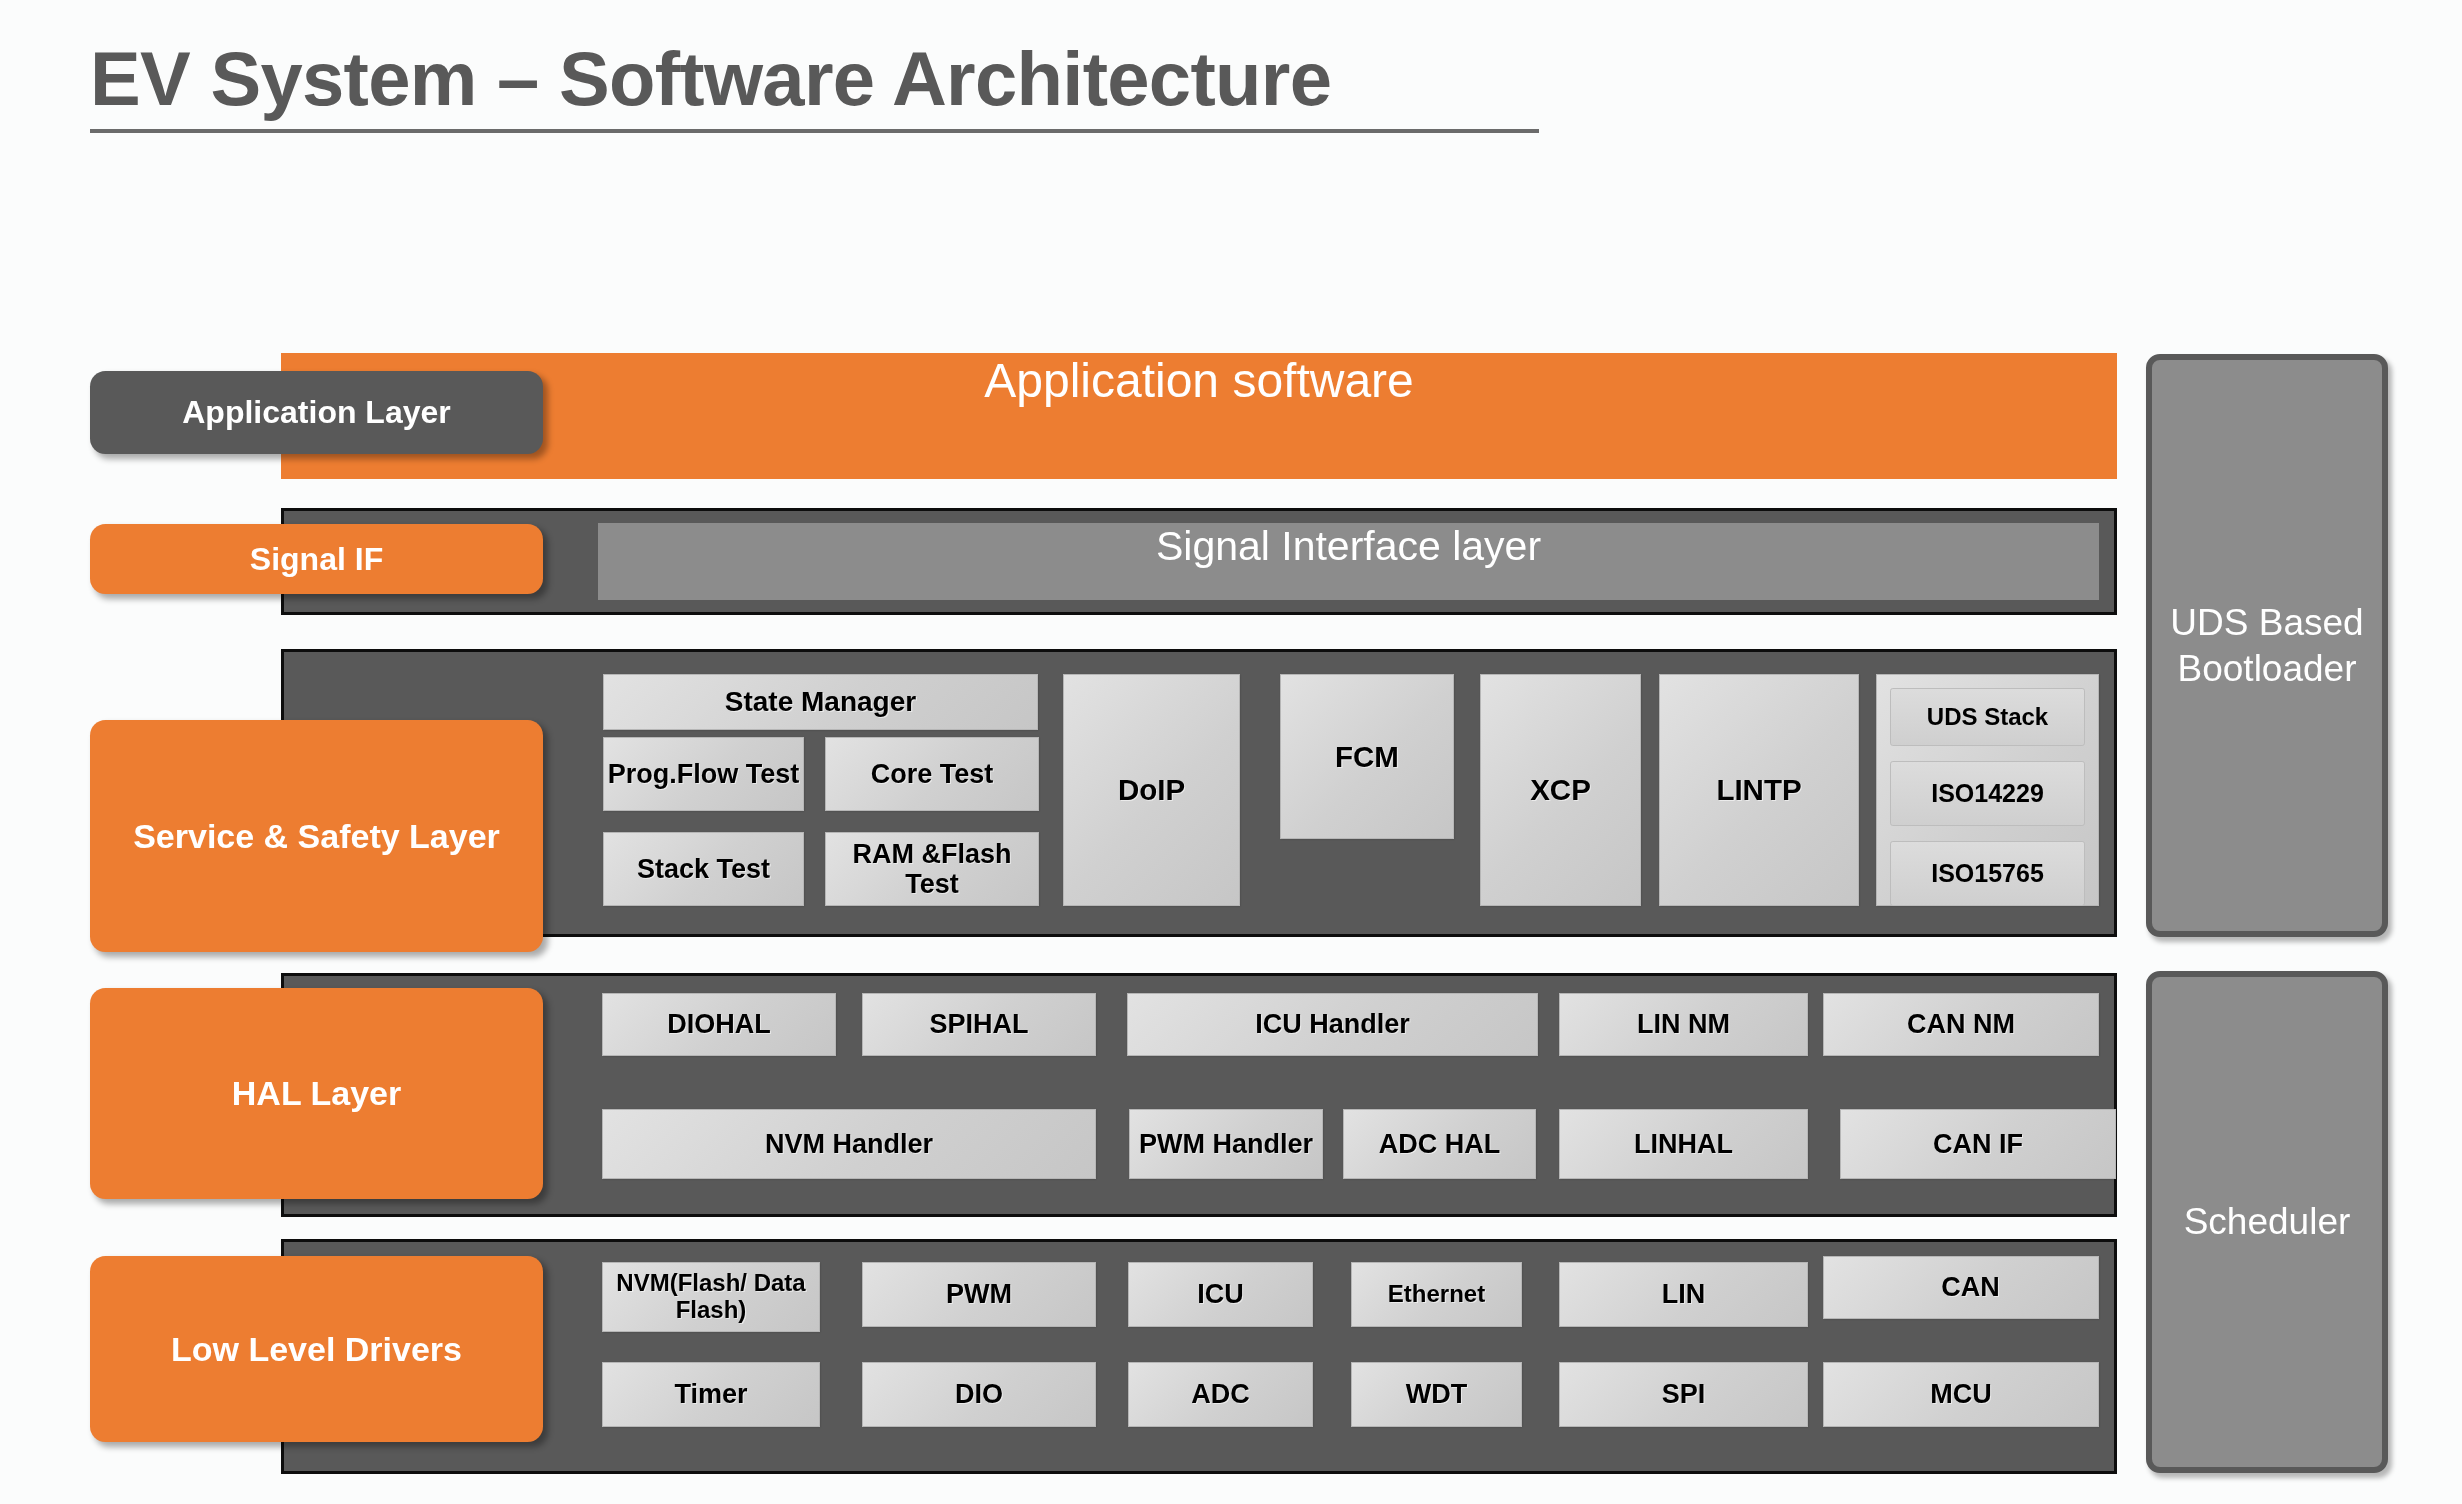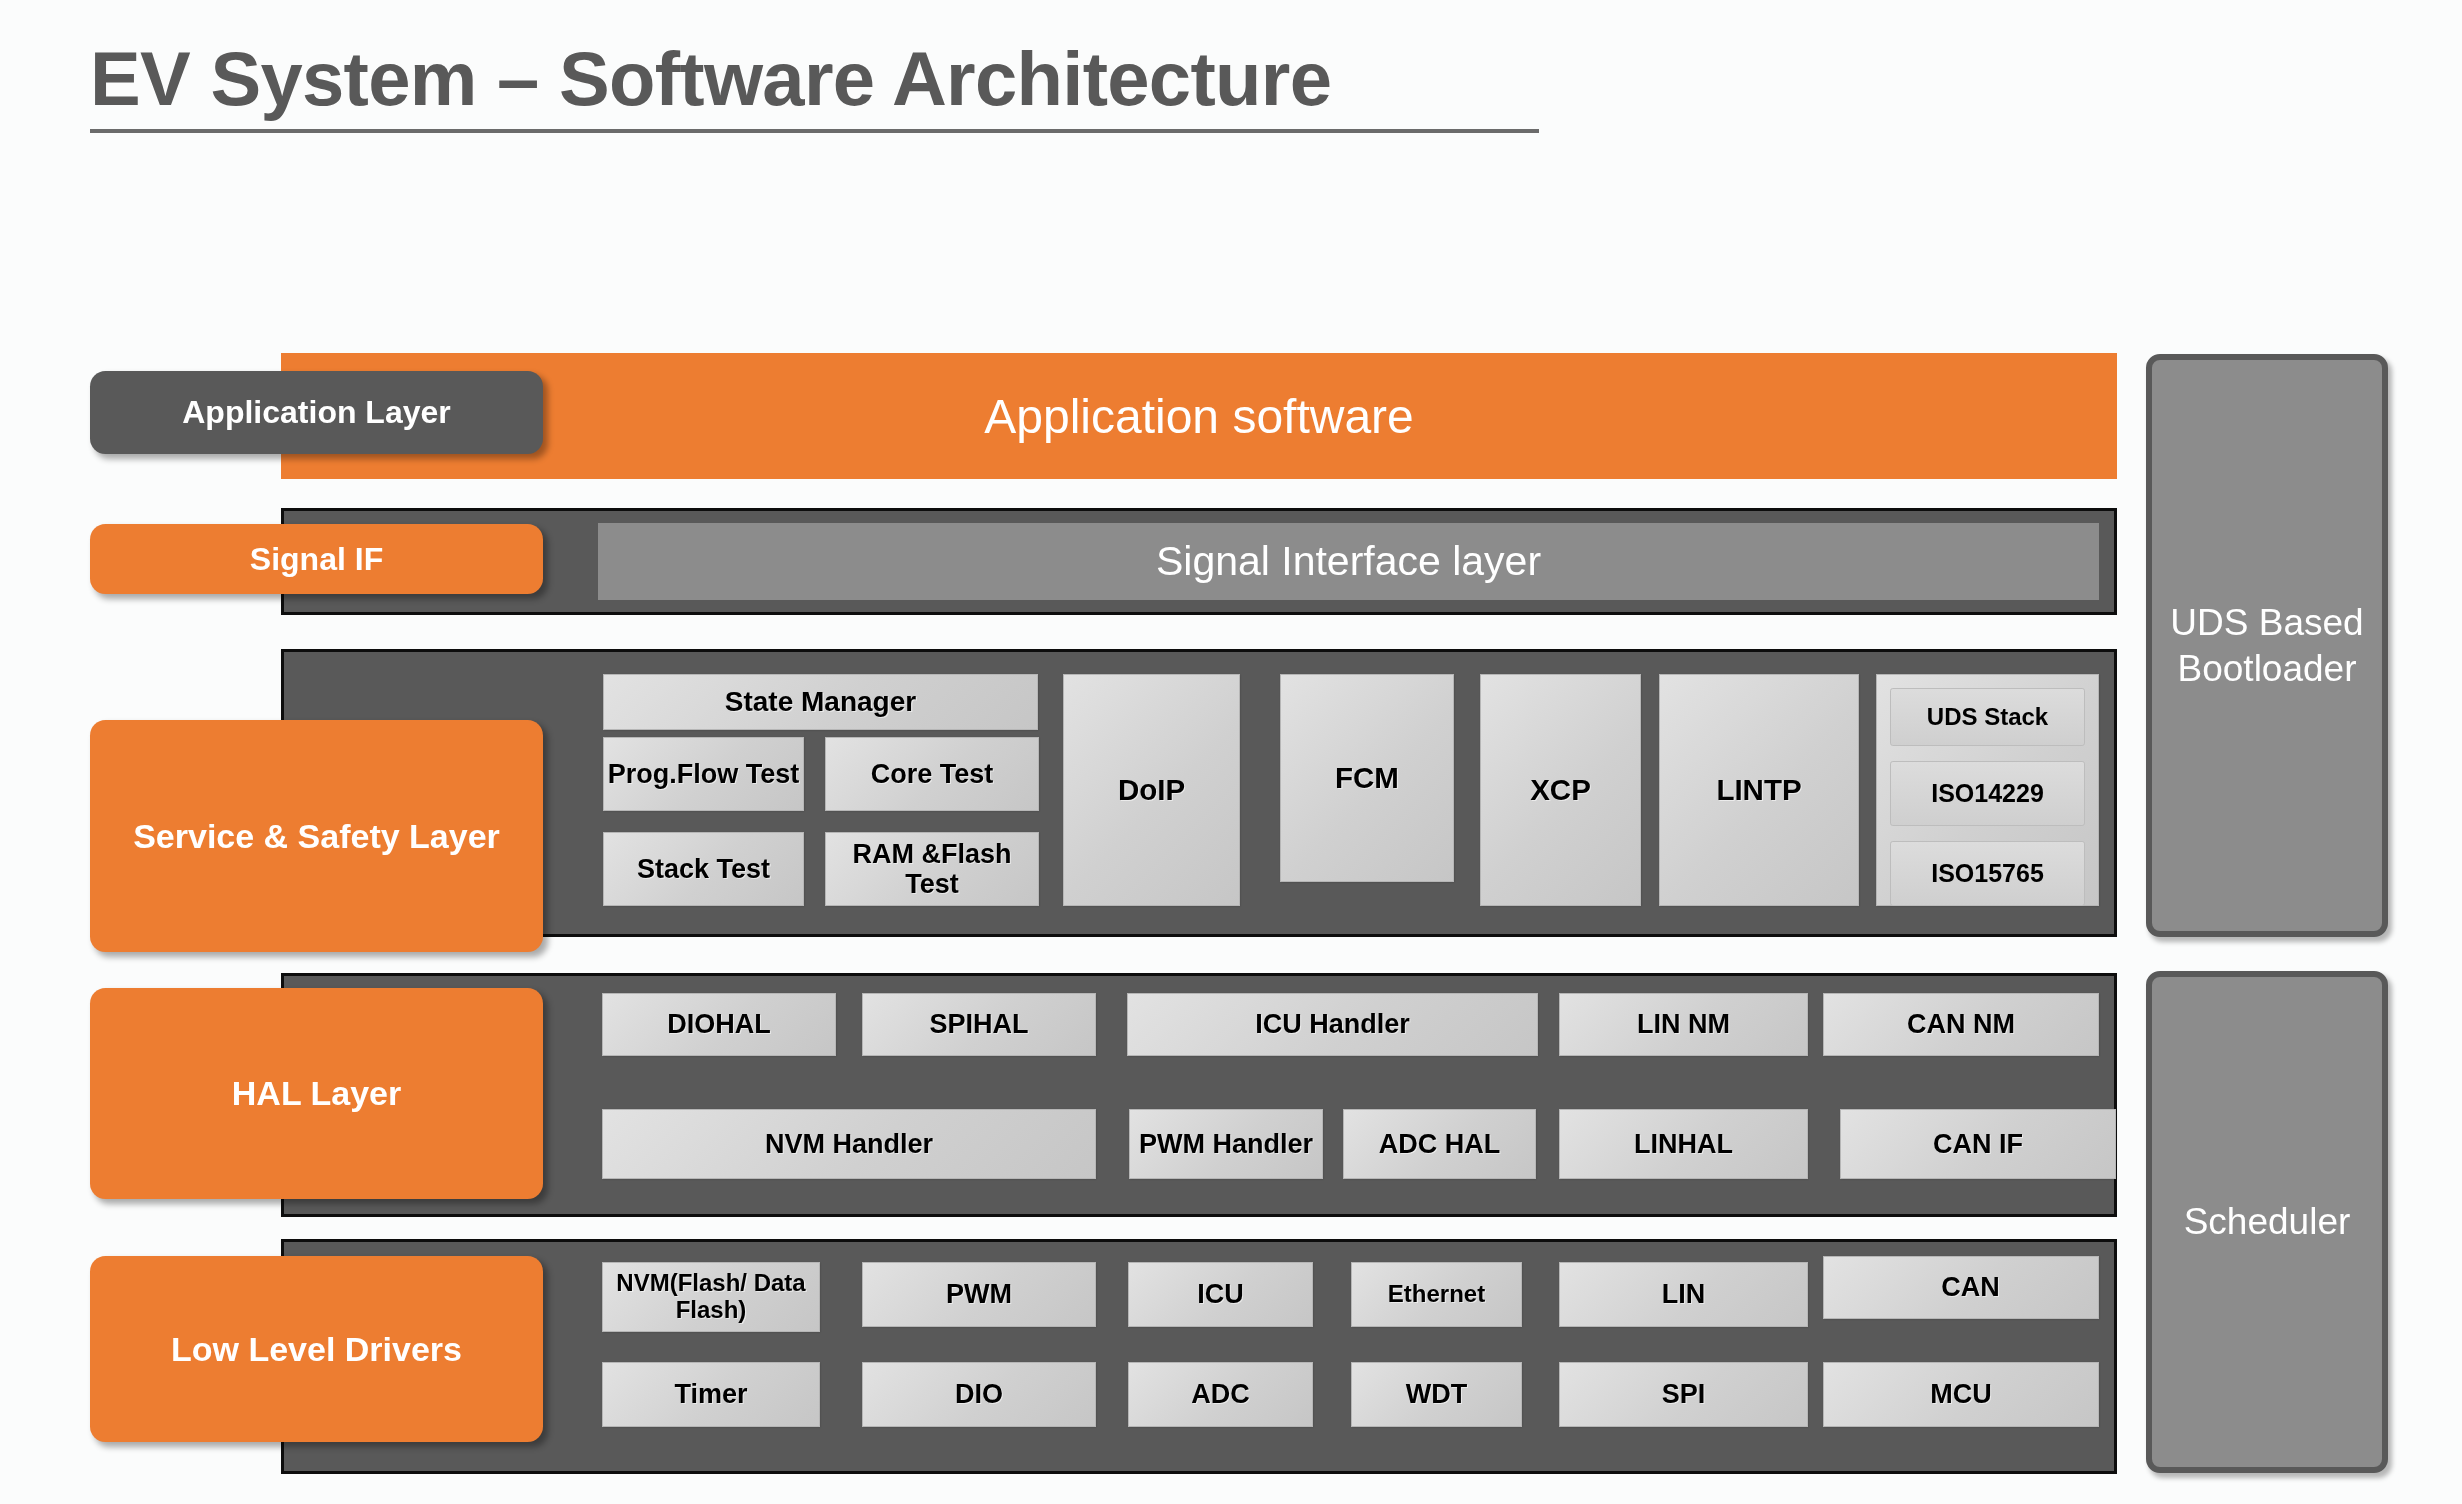--- a/index.html
+++ b/index.html
@@ -52,21 +52,21 @@
   .mod-inner{
     position:absolute;box-sizing:border-box;
     background:linear-gradient(180deg,#dcdcdc 0%, #cfcfcf 100%);
     border:1.4px solid #bdbdbd;border-radius:2.8px;
     display:flex;align-items:center;justify-content:center;
     text-align:center;color:#000;font-weight:bold;
   }
 
   
   .bigbar{
-    position:absolute;display:flex;align-items:center;justify-content:center;
+    position:absolute;display:flex;align-items:flex-start;justify-content:center;
     color:#ffffff;box-sizing:border-box;
   }
 
   
   .side-panel{
     position:absolute;background:#8c8c8c;
     border:6.3px solid #595959;border-radius:14px;
     display:flex;align-items:center;justify-content:center;
     color:#ffffff;text-align:center;box-sizing:border-box;
     box-shadow:3.5px 4.2px 5.6px rgba(0,0,0,0.28);
@@ -117,21 +117,21 @@
     <span>Stack Test</span>
   </div>
 
   <div class="mod" style="left:825px;top:832px;width:214px;height:74px;font-size:27px;">
     <span>RAM &amp;Flash Test</span>
   </div>
 
   <div class="mod" style="left:1063px;top:674px;width:177px;height:232px;font-size:29.5px;">
     <span>DoIP</span>
   </div>
-  <div class="mod" style="left:1280px;top:674px;width:174px;height:208px;font-size:29.5px;">
+  <div class="mod" style="left:1280px;top:674px;width:174px;height:165px;font-size:29.5px;">
     <span>FCM</span>
   </div>
   <div class="mod" style="left:1480px;top:674px;width:161px;height:232px;font-size:29.5px;">
     <span>XCP</span>
   </div>
   <div class="mod" style="left:1659px;top:674px;width:200px;height:232px;font-size:29.5px;">
     <span>LINTP</span>
   </div>
 
   <div class="mod" style="left:1876px;top:674px;width:223px;height:232px;padding:0;"></div>

